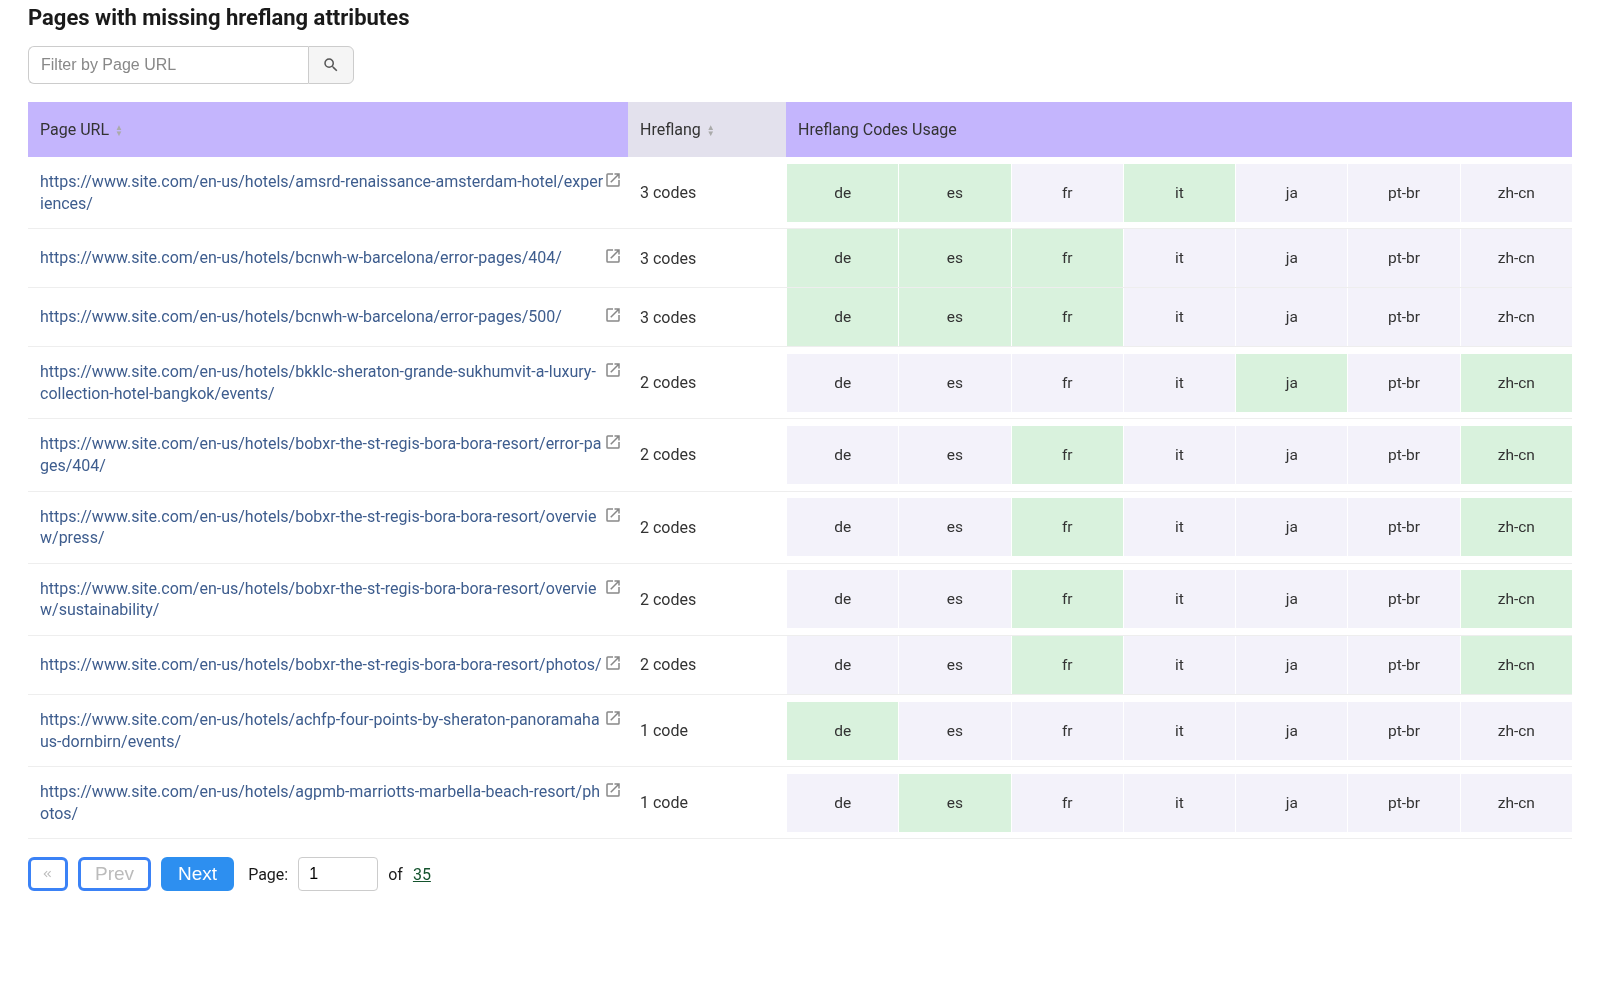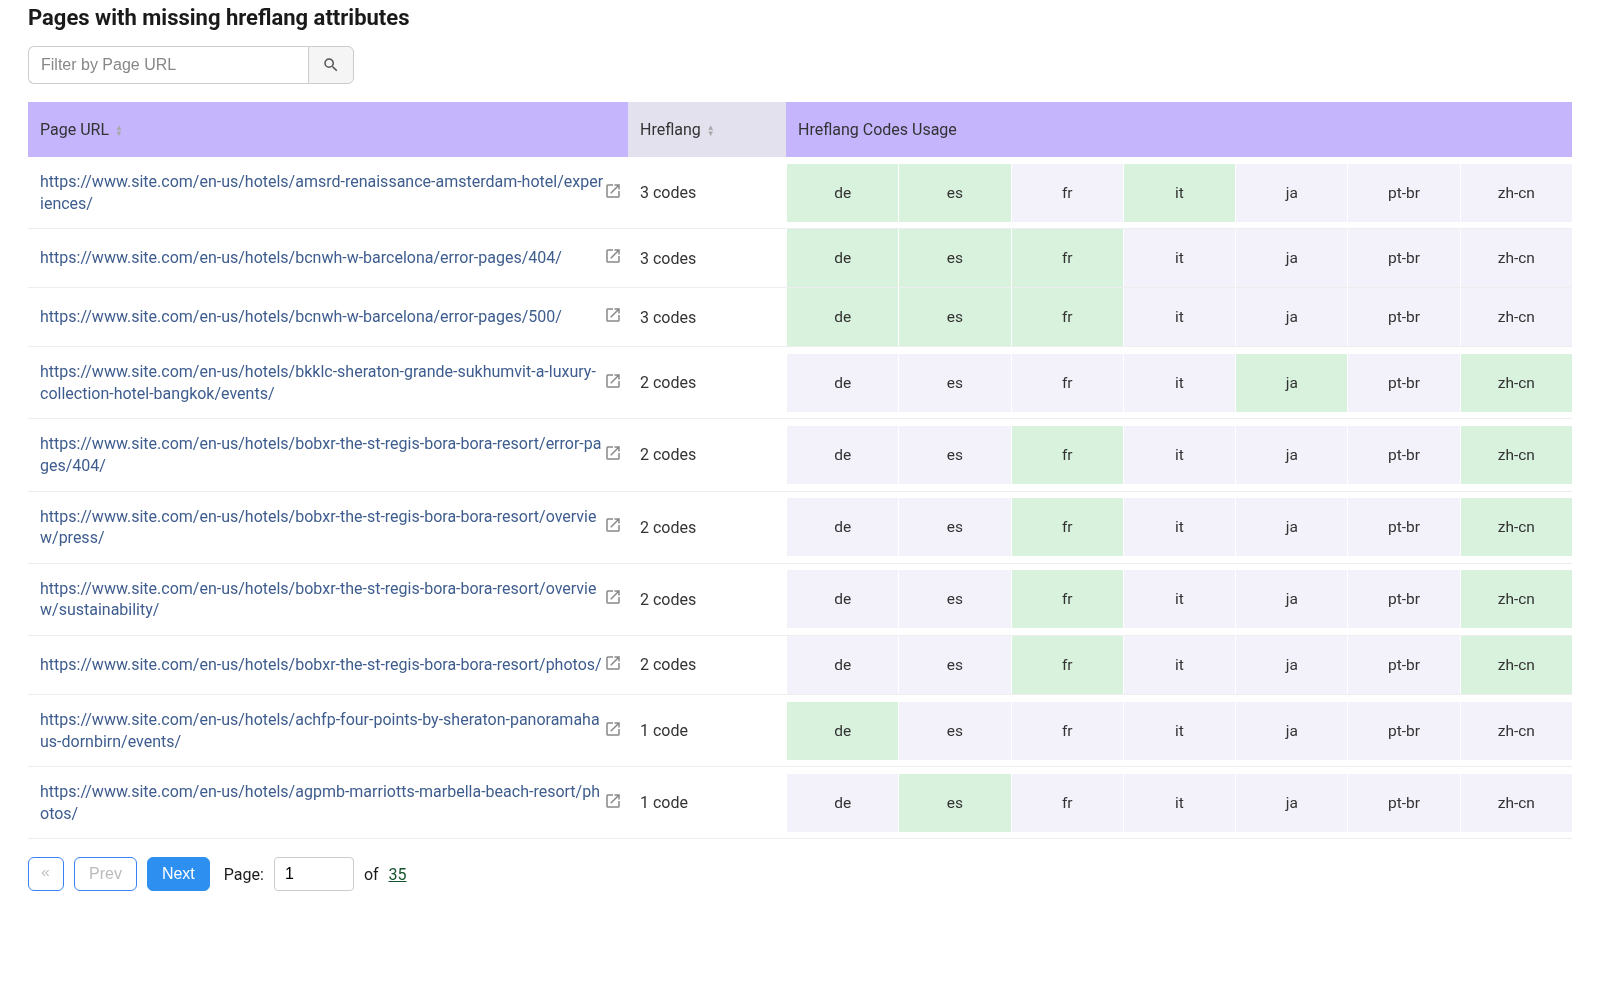--- a/index.html
+++ b/index.html
@@ -18,31 +18,31 @@
 th.col-url { width:600px; }
 th.col-hreflang { width:158px; background:#e3e1ed; }
 th.col-codes { width:auto; padding-left:12px; }
 th .sort { display:inline-flex; flex-direction:column; margin-left:6px; vertical-align:middle; line-height:6px; }
 th .sort::before { content:"▲"; font-size:8px; color:#aaa; }
 th .sort::after { content:"▼"; font-size:8px; color:#aaa; }
 
 tbody tr { border-bottom:1px solid #eee; }
 td { padding:14px 12px; vertical-align:middle; font-size:16px; }
 td.url-cell { padding-right:6px; }
-.url-wrap { display:flex; align-items:center; gap:0; }
+.url-wrap { display:flex; gap:0; }
 .url-link { color:#3e5d8e; text-decoration:none; word-break:break-all; line-height:1.35; flex:1; }
 .ext-icon { flex-shrink:0; width:18px; height:18px; color:#888; }
 td.hreflang-cell { color:#333;margin-top:35px; }
 .codes-cell { padding:0; }
 .codes-row { display:flex; height:100%; }
 .code-box { flex:1; min-width:0; display:flex; align-items:center; justify-content:center; padding:20px 4px; border-left:1px solid #fff; font-size:15.5px; color:#333; background:#f3f2fa; }
 .code-box.hit { background:#d9f2dd; }
 
 .pager { display:flex; align-items:center; gap:10px; margin-top:18px; font-size:16px; }
-.pg-btn { height:34px; padding:0 14px; border:1px solid #3b82f6; background:#fff; border-radius:6px; cursor:pointer; font-size:16px; color:#666; }
+.pg-btn { height:34px; padding:0 14px; border:3px solid #3b82f6; background:#fff; border-radius:6px; cursor:pointer; font-size:19px; color:#666; }
 .pg-btn.first { padding:0 10px; }
 .pg-btn.disabled { color:#bbb; cursor:default; }
 .pg-btn.primary { background:#2d8ff0; border-color:#2d8ff0; color:#fff; font-weight:500; }
 .page-label { margin-left:4px; }
 .page-input { width:80px; height:34px; padding:4px 10px; border:1px solid #ccc; border-radius:4px; font-size:16px; text-align:left; }
 .total-link { color:#14532d; }
 </style>
 </head>
 <body>
 

